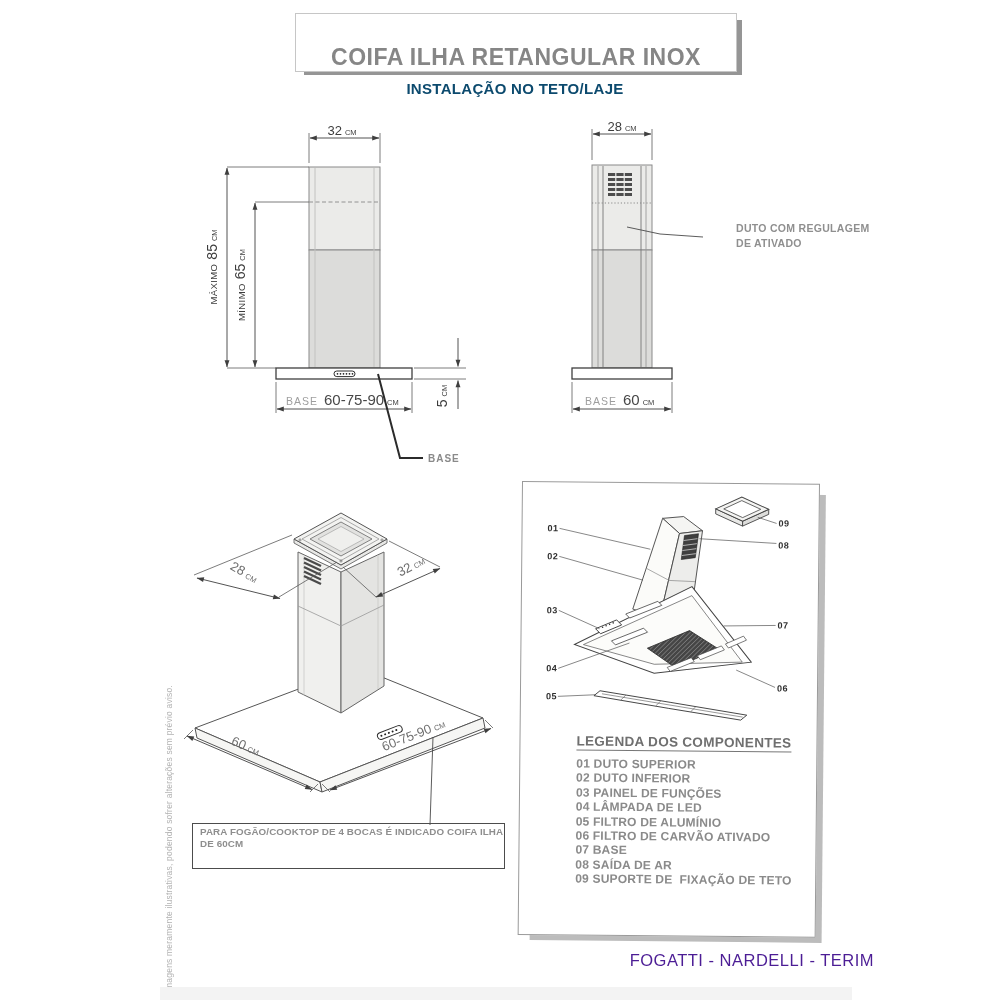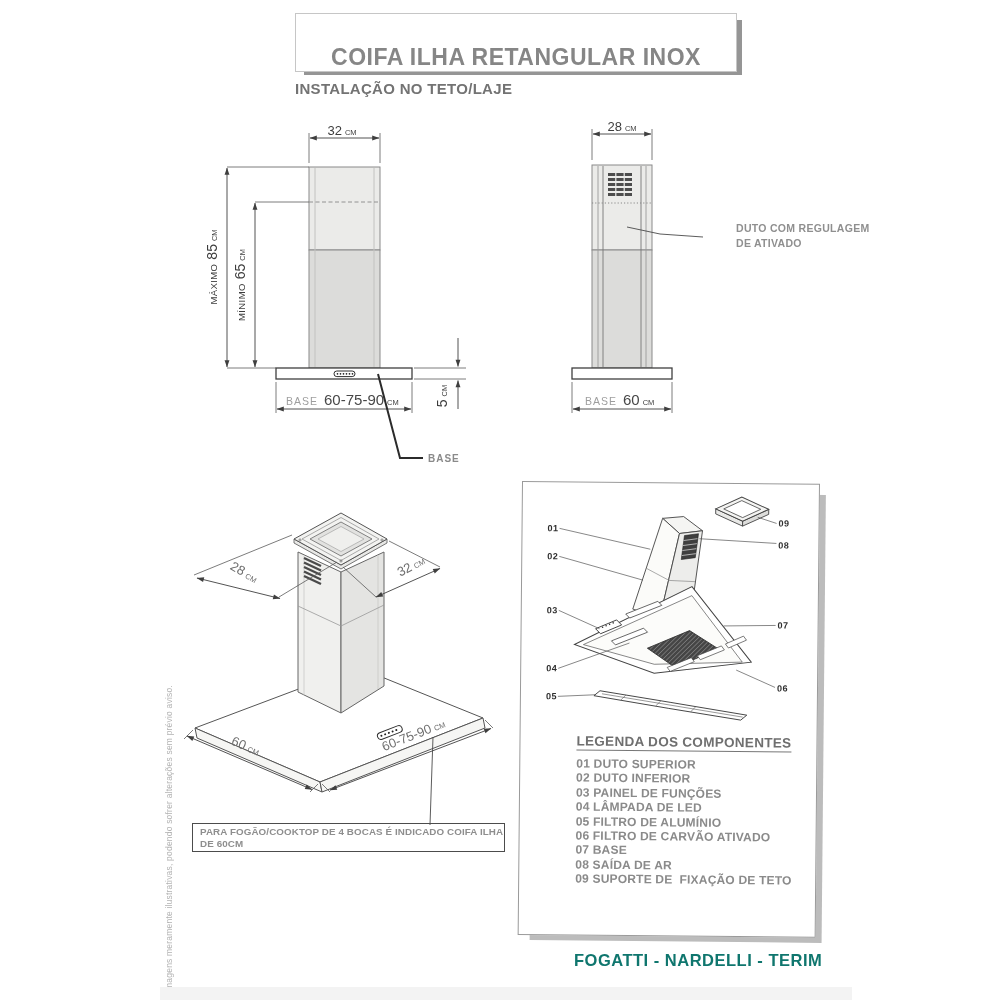--- a/index.html
+++ b/index.html
@@ -6,22 +6,22 @@
   body{width:1000px;height:1000px;position:relative;overflow:hidden;
        font-family:"Liberation Sans","DejaVu Sans",sans-serif;}
   .abs{position:absolute;}
   svg{font-family:"Liberation Sans","DejaVu Sans",sans-serif;}
 
   
   .title-box{left:295px;top:13px;width:440px;height:57px;background:#fff;
              border:1px solid #c6c6c6;box-shadow:7px 5px 0 -2px #959595;
              display:flex;align-items:flex-end;justify-content:center;}
   .title-box h1{margin:0;font-size:23px;font-weight:bold;color:#868686;letter-spacing:.5px;}
-  .subtitle{left:295px;top:80px;width:440px;font-size:15px;
-            font-weight:bold;color:#737373;letter-spacing:.3px;}
+  .subtitle{left:295px;top:80px;width:440px;text-align:center;font-size:15px;
+            font-weight:bold;color:#0c4a6e;letter-spacing:.3px;}
 
   
   .duct-upper{fill:#ebebe9;stroke:#8a8a8a;stroke-width:1;}
   .duct-lower{fill:#dcdcda;stroke:#8a8a8a;stroke-width:1;}
   .inner-edge{stroke:#c2c2c0;stroke-width:1;}
   .dash{stroke:#888;stroke-width:.9;stroke-dasharray:4 2.5;}
   .dot{stroke:#888;stroke-width:1;stroke-dasharray:1.2 2;}
   .base{fill:#fff;stroke:#3f3f3f;stroke-width:1.3;}
   .ctrl{fill:#fff;stroke:#2f2f2f;stroke-width:1;}
   .ext{stroke:#5a5a5a;stroke-width:.8;fill:none;}
@@ -49,26 +49,26 @@
          border:1px solid #9a9a9a;box-shadow:9px 8px 0 -3px #bcbcbc;
          transform:rotate(.55deg);transform-origin:0 0;}
   .legend{position:absolute;left:56px;top:249px;width:235px;}
   .legend-title{font-size:13.5px;font-weight:bold;color:#6f6f6f;letter-spacing:.3px;
                 border-bottom:1.5px solid #777;display:inline-block;padding-bottom:1px;
                 margin-bottom:6px;}
   .legend-item{font-size:12px;font-weight:bold;color:#8a8a8a;line-height:14.4px;
                letter-spacing:.2px;white-space:pre-wrap;}
 
   
-  .note-box{left:192px;top:823px;width:313px;height:29px;border:1.5px solid #4c4c4c;
+  .note-box{left:192px;top:823px;width:313px;height:46px;border:1.5px solid #4c4c4c;
             padding:2px 0 0 7px;box-sizing:border-box;}
   .note-line{font-size:9.8px;font-weight:bold;color:#8e8e8e;line-height:12px;letter-spacing:.1px;}
 
-  .footer{left:574px;top:951px;width:300px;text-align:left;font-size:16.5px;
-          font-weight:bold;color:#0f766e;letter-spacing:.5px;}
+  .footer{left:574px;top:951px;width:300px;text-align:right;font-size:16.5px;
+          font-weight:normal;color:#4c1d95;letter-spacing:.5px;}
   .disclaimer{left:164px;top:992px;width:370px;font-size:8.5px;color:#b2b2b2;
               transform:rotate(-90deg);transform-origin:0 0;letter-spacing:.2px;}
   .bottom-strip{left:160px;top:987px;width:692px;height:13px;background:#f3f3f3;}
 </style>
 </head>
 <body>
 
 <div class="abs title-box">
   <h1>COIFA ILHA RETANGULAR INOX</h1>
 </div>

